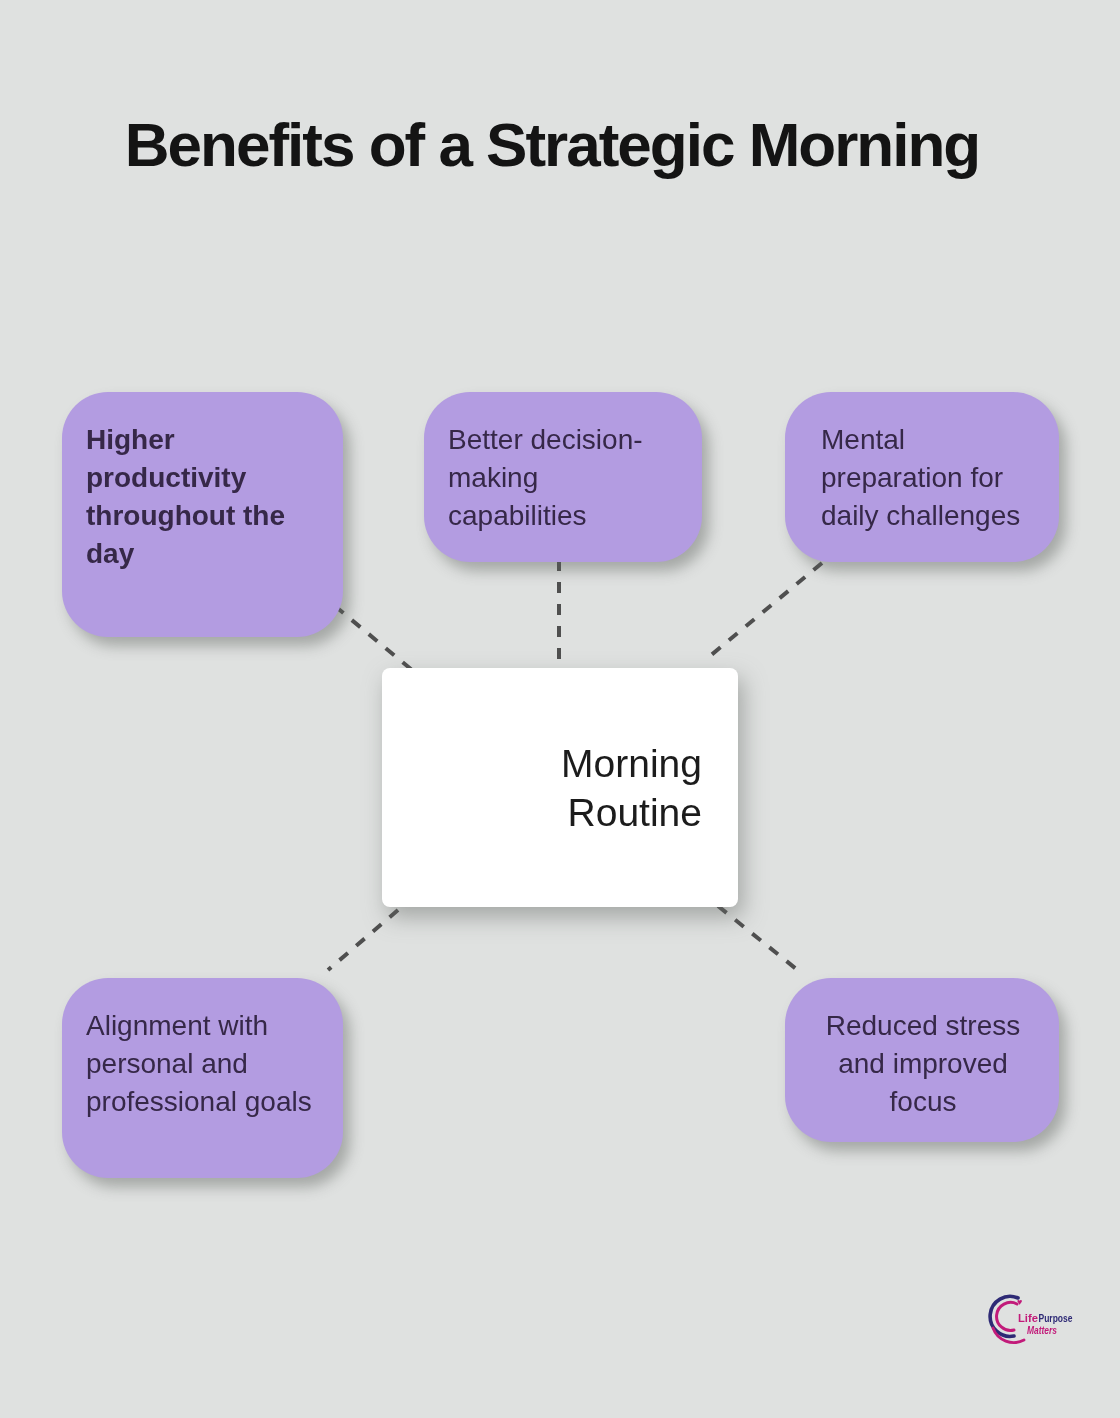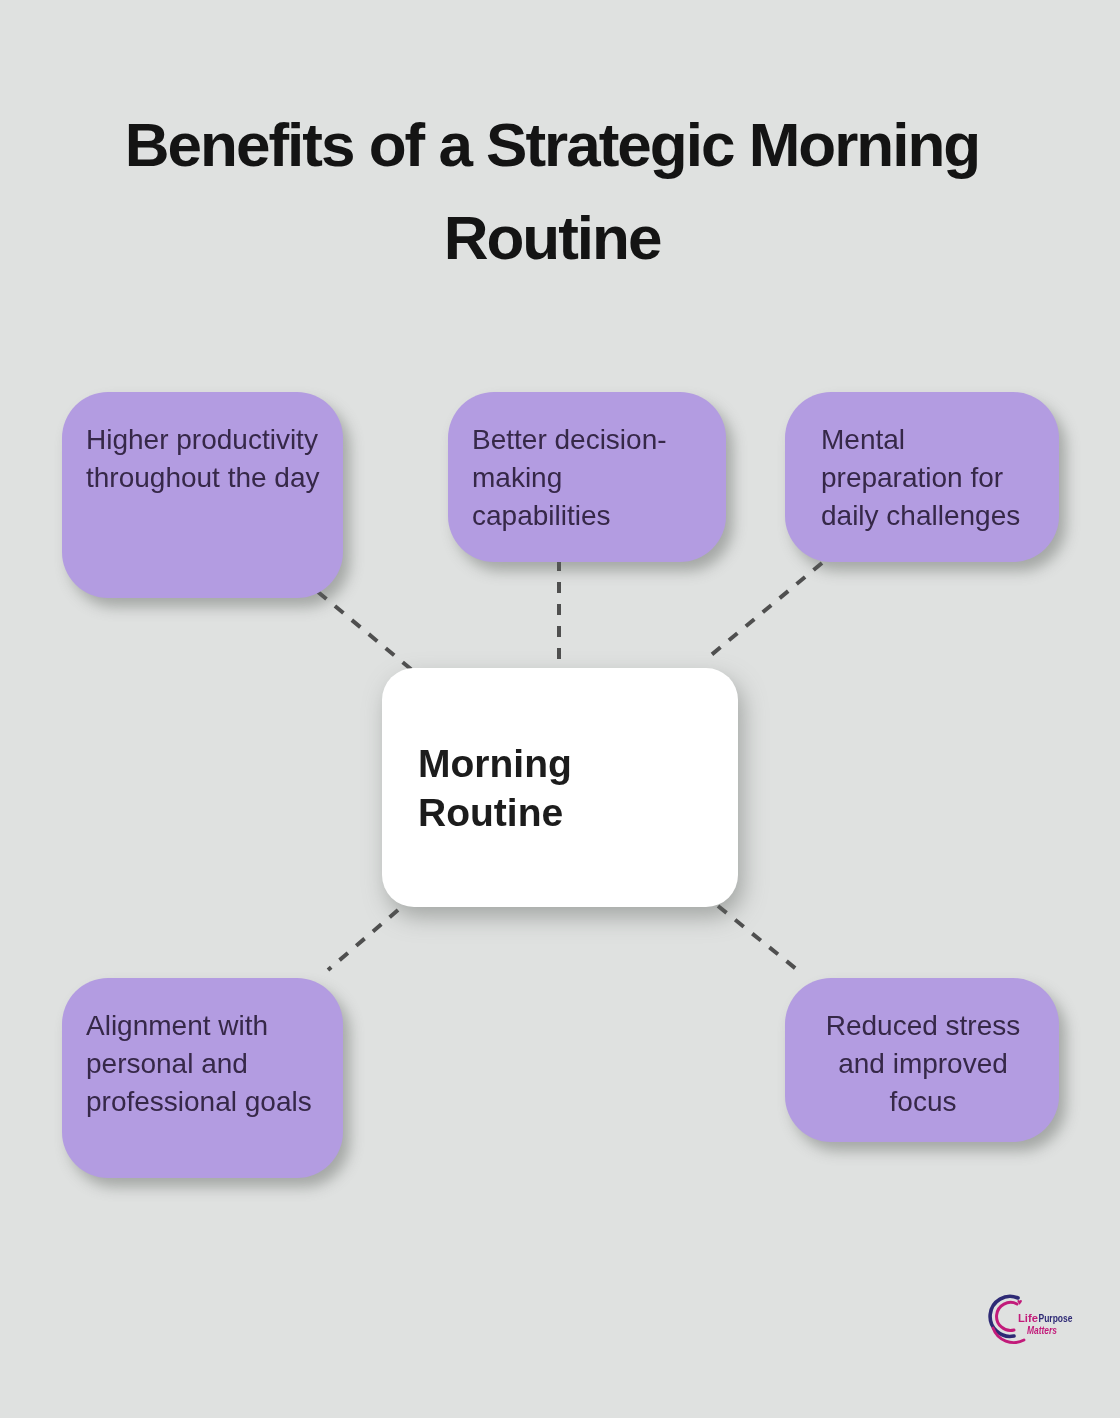--- a/index.html
+++ b/index.html
@@ -53,60 +53,59 @@
   .node {
     position: absolute;
     background: var(--node-bg);
     border-radius: 46px;
     box-shadow: 7px 9px 14px rgba(96, 100, 96, 0.45);
     padding: 29px 22px 0 24px;
     color: var(--node-text);
     font-size: 28px;
     line-height: 38px;
   }
-  .n1 { left: 62px;  top: 392px; width: 281px; height: 206px; }
-  .n2 { left: 448px; top: 392px; width: 278px; height: 170px; }
+  .n1 { left: 62px;  top: 392px; width: 281px; height: 245px; font-weight: bold; }
+  .n2 { left: 424px; top: 392px; width: 278px; height: 170px; }
   .n3 { left: 785px; top: 392px; width: 274px; height: 170px; padding-left: 36px; }
   .n4 { left: 62px;  top: 978px; width: 281px; height: 200px; }
   .n5 { left: 785px; top: 978px; width: 274px; height: 164px; text-align: center; }
 
   .center-node {
     position: absolute;
     left: 382px; top: 668px;
     width: 356px; height: 239px;
     background: var(--center-bg);
-    border-radius: 32px;
+    border-radius: 8px;
     box-shadow: 5px 10px 22px rgba(105, 110, 105, 0.5);
     display: flex;
     align-items: center;
     justify-content: center;
-    text-align: left;
+    text-align: right;
     padding: 0 36px;
     color: var(--center-text);
     font-size: 39px;
-    font-weight: bold;
+    font-weight: normal;
     line-height: 49px;
   }
 
   .logo {
     position: absolute;
     left: 984px;
     top: 1290px;
     width: 92px;
     height: 58px;
   }
 </style>
 </head>
 <body>
 
 <div class="canvas">
 
   <div class="title">
     <span class="title-line">Benefits of a Strategic Morning</span>
-    <span class="title-line">Routine</span>
   </div>
 
   <svg class="connectors" viewBox="0 0 1120 1418">
     <line x1="318" y1="592" x2="412" y2="670"></line>
     <line x1="559" y1="560" x2="559" y2="662"></line>
     <line x1="822" y1="563" x2="704" y2="661"></line>
     <line x1="398" y1="910" x2="328" y2="970"></line>
     <line x1="718" y1="906" x2="800" y2="972"></line>
   </svg>
 

